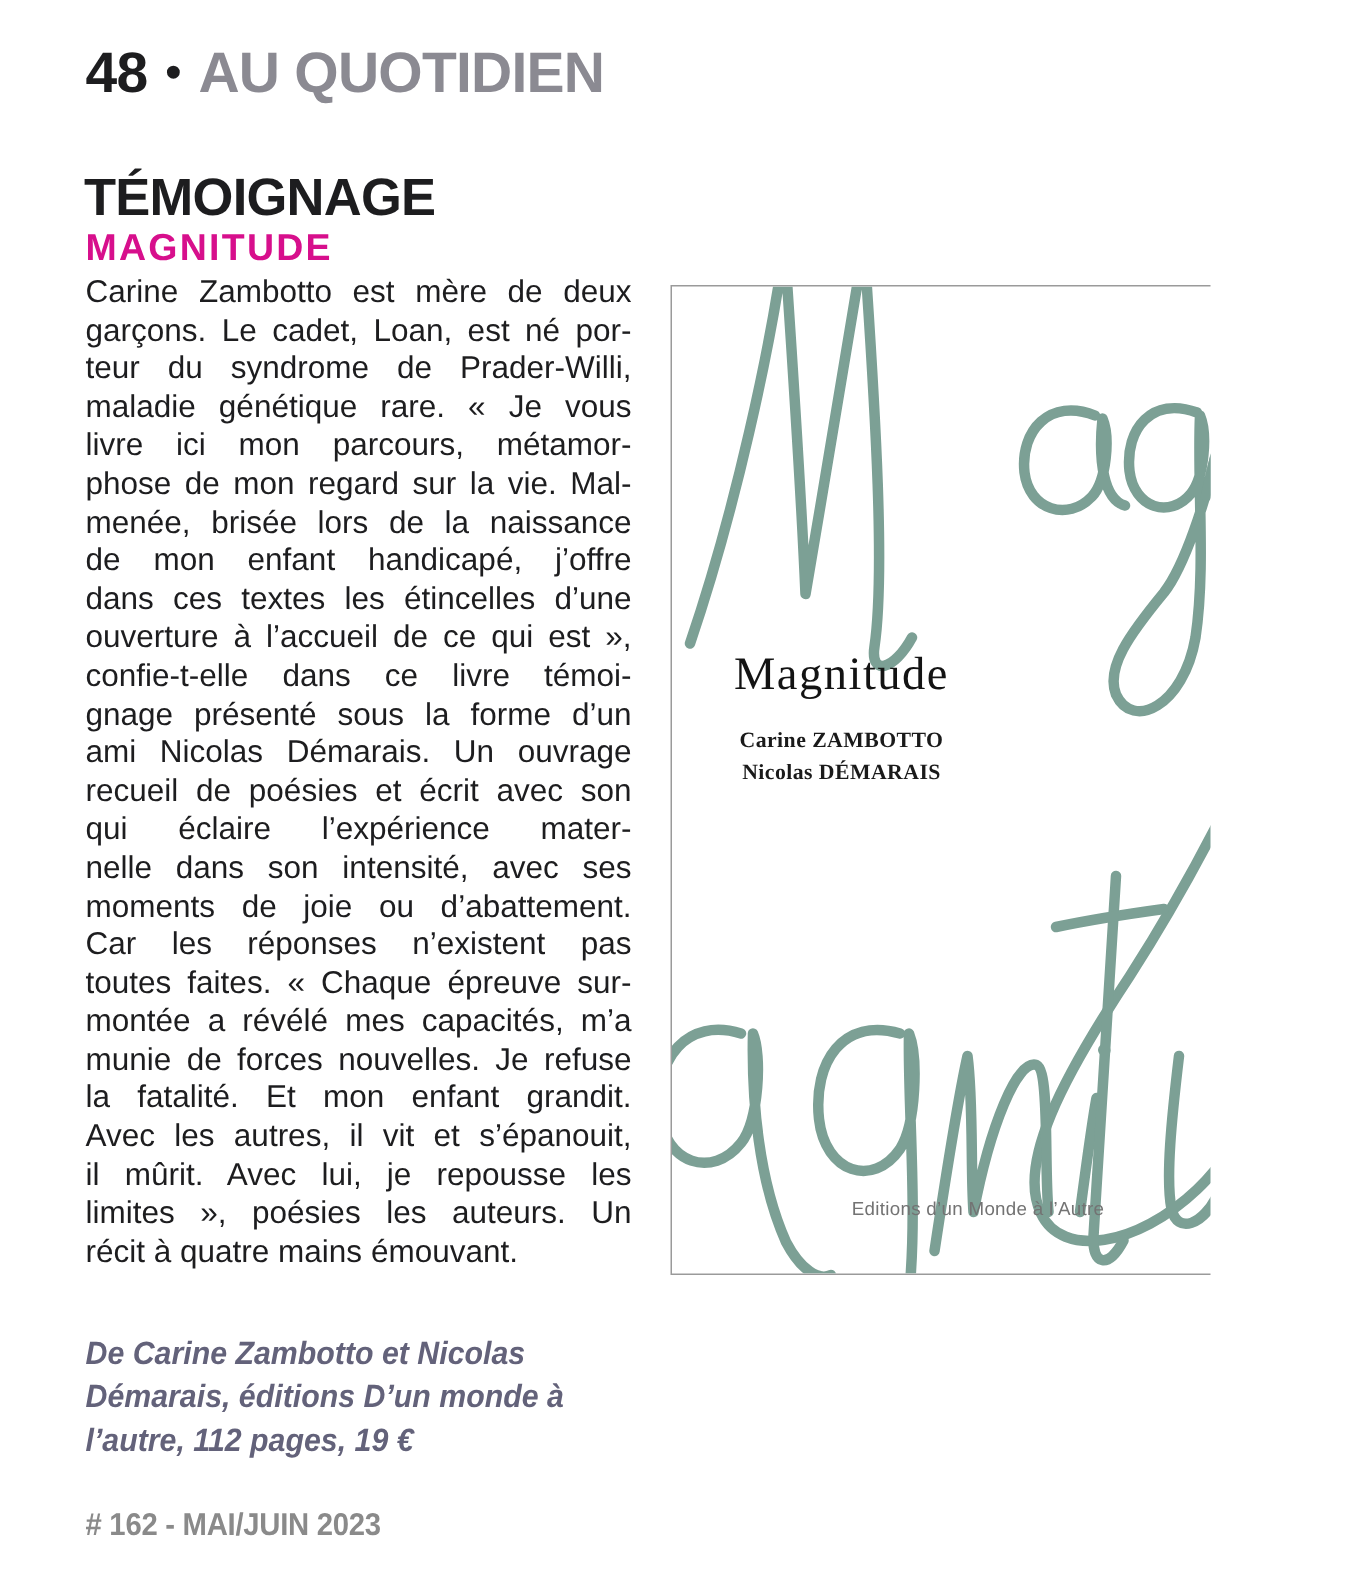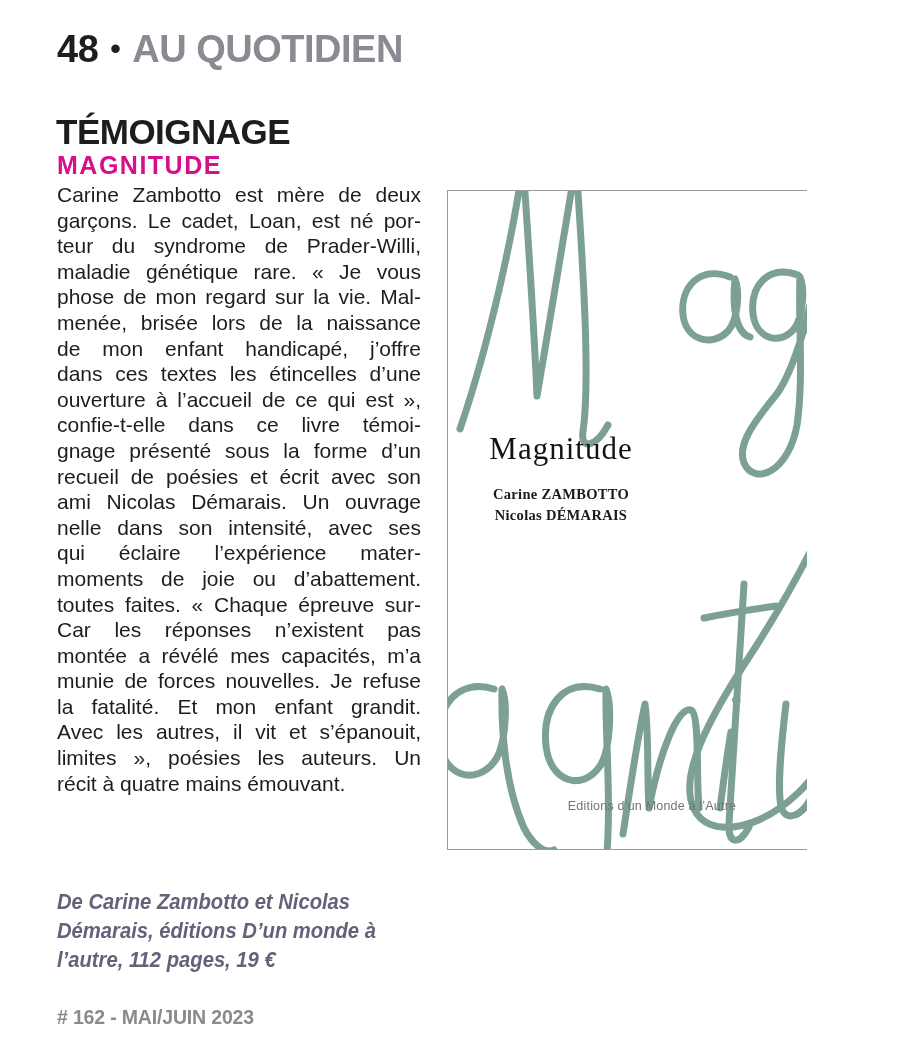--- a/index.html
+++ b/index.html
@@ -59,38 +59,40 @@
   </div>
 
   <h1 class="kicker">TÉMOIGNAGE</h1>
   <h2 class="subtitle">MAGNITUDE</h2>
 
   <div class="article-body" id="article-body">
       <div class="bline"><span>Carine Zambotto est mère de deux</span></div>
       <div class="bline"><span>garçons. Le cadet, Loan, est né por-</span></div>
       <div class="bline"><span>teur du syndrome de Prader-Willi,</span></div>
       <div class="bline"><span>maladie génétique rare. « </span><span class="it">Je vous</span></div>
+      <div class="bline"><span class="it">livre ici mon parcours, métamor-</span></div>
       <div class="bline"><span class="it">phose de mon regard sur la vie. Mal-</span></div>
       <div class="bline"><span class="it">menée, brisée lors de la naissance</span></div>
       <div class="bline"><span class="it">de mon enfant handicapé, j’offre</span></div>
       <div class="bline"><span class="it">dans ces textes les étincelles d’une</span></div>
       <div class="bline"><span class="it">ouverture à l’accueil de ce qui est</span><span> »,</span></div>
       <div class="bline"><span>confie-t-elle dans ce livre témoi-</span></div>
       <div class="bline"><span>gnage présenté sous la forme d’un</span></div>
+      <div class="bline"><span>ami Nicolas Démarais. Un ouvrage</span></div>
       <div class="bline"><span>recueil de poésies et écrit avec son</span></div>
-      <div class="bline"><span>ami Nicolas Démarais. Un ouvrage</span></div>
+      <div class="bline"><span>qui éclaire l’expérience mater-</span></div>
       <div class="bline"><span>nelle dans son intensité, avec ses</span></div>
-      <div class="bline"><span>qui éclaire l’expérience mater-</span></div>
       <div class="bline"><span>moments de joie ou d’abattement.</span></div>
+      <div class="bline"><span>Car les réponses n’existent pas</span></div>
       <div class="bline"><span>toutes faites. « </span><span class="it">Chaque épreuve sur-</span></div>
-      <div class="bline"><span>Car les réponses n’existent pas</span></div>
       <div class="bline"><span class="it">montée a révélé mes capacités, m’a</span></div>
       <div class="bline"><span class="it">munie de forces nouvelles. Je refuse</span></div>
       <div class="bline"><span class="it">la fatalité. Et mon enfant grandit.</span></div>
       <div class="bline"><span class="it">Avec les autres, il vit et s’épanouit,</span></div>
+      <div class="bline"><span class="it">il mûrit. Avec lui, je repousse les</span></div>
       <div class="bline"><span class="it">limites</span><span> », poésies les auteurs. Un</span></div>
       <div class="bline last"><span>récit à quatre mains émouvant.</span></div>
     </div>
 
   <div class="credit" id="credit">
       <div>De Carine Zambotto et Nicolas</div>
       <div>Démarais, éditions D’un monde à</div>
       <div>l’autre, 112 pages, 19 €</div>
     </div>
 

